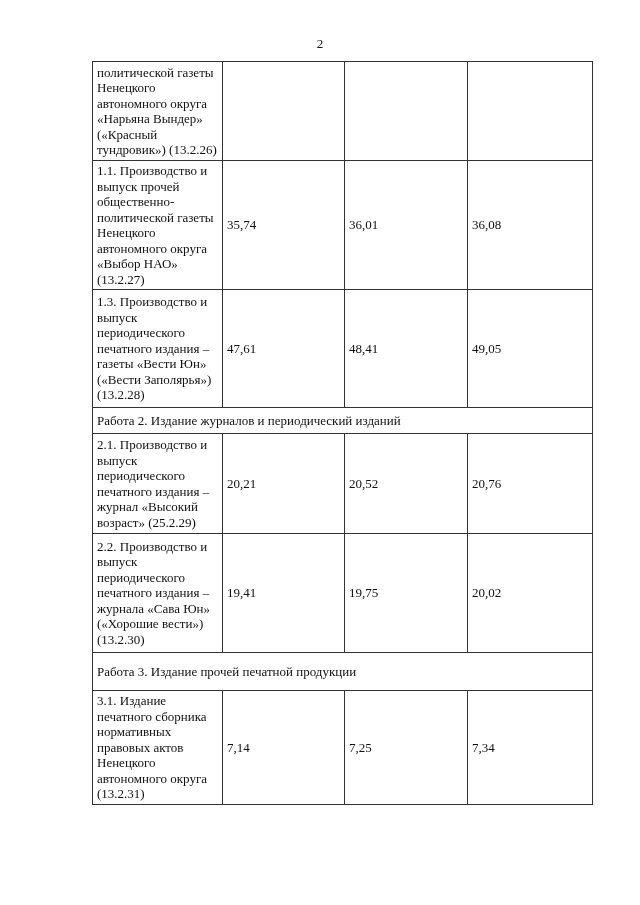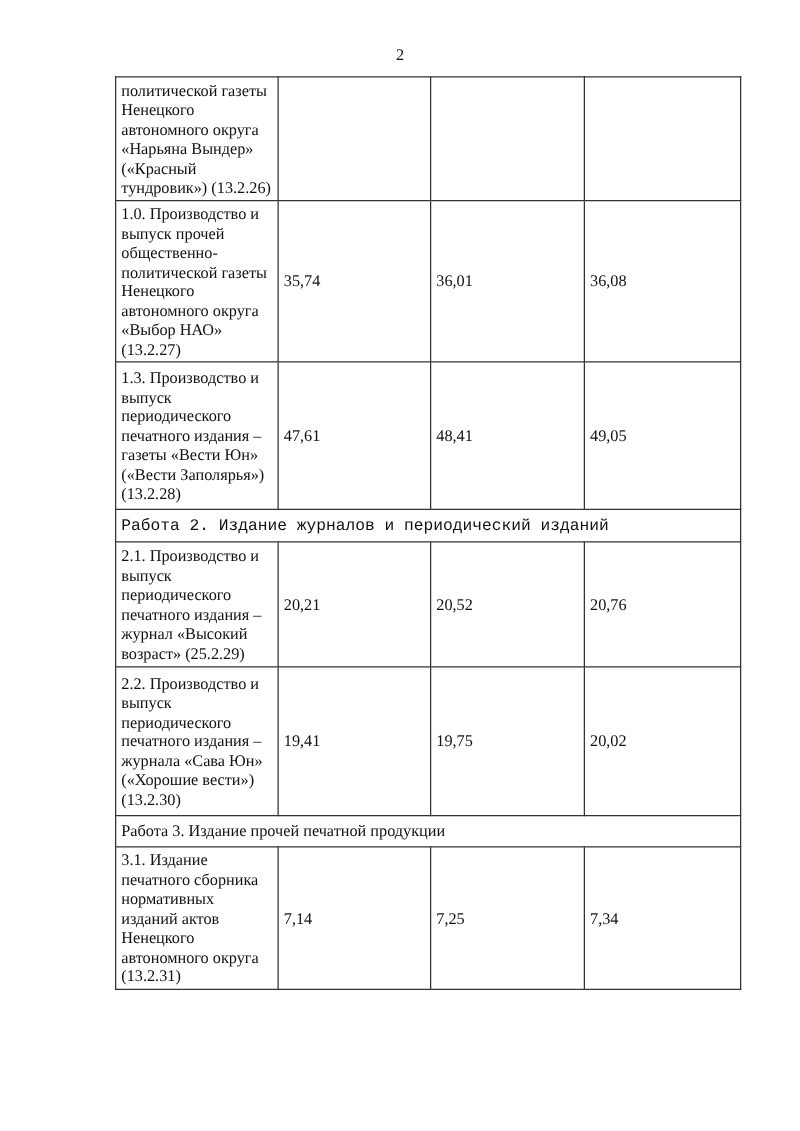--- a/index.html
+++ b/index.html
@@ -52,21 +52,21 @@
           <span class="line">«Нарьяна Вындер»</span>
           <span class="line">(«Красный</span>
           <span class="line">тундровик») (13.2.26)</span>
         </td>
         <td class="num"></td>
         <td class="num"></td>
         <td class="num"></td>
       </tr>
       <tr style="height: 128px;">
         <td class="desc">
-          <span class="line">1.0. Производство и</span>
+          <span class="line">1.1. Производство и</span>
           <span class="line">выпуск прочей</span>
           <span class="line">общественно-</span>
           <span class="line">политической газеты</span>
           <span class="line">Ненецкого</span>
           <span class="line">автономного округа</span>
           <span class="line">«Выбор НАО»</span>
           <span class="line">(13.2.27)</span>
         </td>
         <td class="num">35,74</td>
         <td class="num">36,01</td>
@@ -79,21 +79,21 @@
           <span class="line">периодического</span>
           <span class="line">печатного издания –</span>
           <span class="line">газеты «Вести Юн»</span>
           <span class="line">(«Вести Заполярья»)</span>
           <span class="line">(13.2.28)</span>
         </td>
         <td class="num">47,61</td>
         <td class="num">48,41</td>
         <td class="num">49,05</td>
       </tr>
-      <tr style="height: 26px; font-family: Liberation Mono, monospace;">
+      <tr style="height: 26px;">
         <td colspan="4" class="section">Работа 2. Издание журналов и периодический изданий</td>
       </tr>
       <tr style="height: 100px; padding-left: 36px;">
         <td class="desc">
           <span class="line">2.1. Производство и</span>
           <span class="line">выпуск</span>
           <span class="line">периодического</span>
           <span class="line">печатного издания –</span>
           <span class="line">журнал «Высокий</span>
           <span class="line">возраст» (25.2.29)</span>
@@ -109,29 +109,29 @@
           <span class="line">периодического</span>
           <span class="line">печатного издания –</span>
           <span class="line">журнала «Сава Юн»</span>
           <span class="line">(«Хорошие вести»)</span>
           <span class="line">(13.2.30)</span>
         </td>
         <td class="num">19,41</td>
         <td class="num">19,75</td>
         <td class="num">20,02</td>
       </tr>
-      <tr style="height: 25px;">
+      <tr style="height: 38px;">
         <td colspan="4" class="section">Работа 3. Издание прочей печатной продукции</td>
       </tr>
       <tr style="height: 113px;">
         <td class="desc">
           <span class="line">3.1. Издание</span>
           <span class="line">печатного сборника</span>
           <span class="line">нормативных</span>
-          <span class="line">изданий актов</span>
+          <span class="line">правовых актов</span>
           <span class="line">Ненецкого</span>
           <span class="line">автономного округа</span>
           <span class="line">(13.2.31)</span>
         </td>
         <td class="num">7,14</td>
         <td class="num">7,25</td>
         <td class="num">7,34</td>
       </tr>
     </tbody>
 </table>

